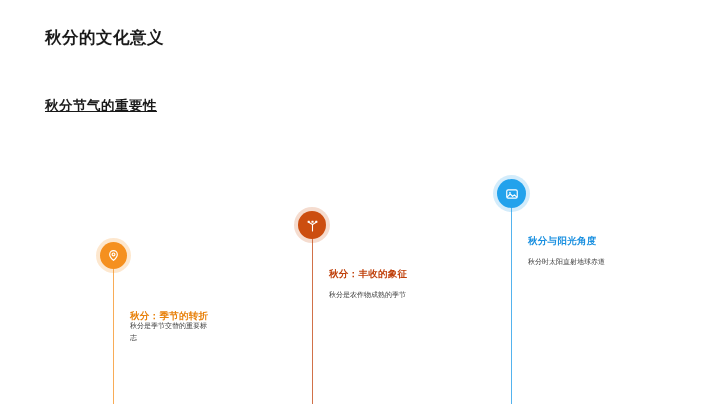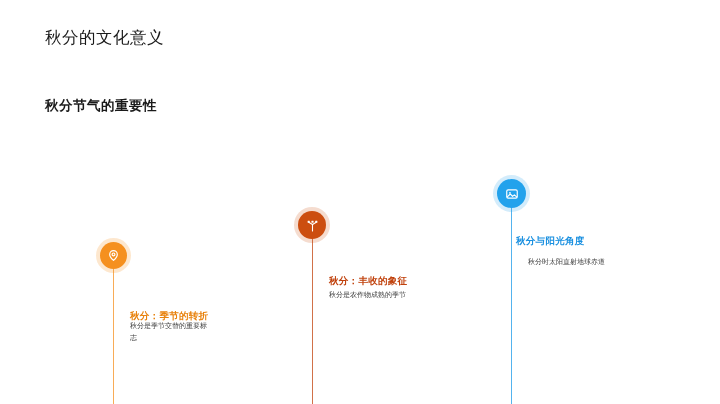--- a/index.html
+++ b/index.html
@@ -20,33 +20,34 @@
     position: absolute;
     inset: 0;
     background: #ffffff;
   }
 
   .title {
     position: absolute;
     left: 45px;
     top: 27px;
     font-size: 16.5px;
-    font-weight: normal;
+    font-weight: bold;
     color: #1a1a1a;
     letter-spacing: 0.5px;
   }
 
   .subtitle {
     position: absolute;
     left: 45px;
     top: 97px;
     font-size: 13.5px;
     font-weight: bold;
     color: #1a1a1a;
     letter-spacing: 0.5px;
+    text-decoration: underline;
   }
 
   
   .tl-item {
     position: absolute;
   }
 
   .tl-line {
     position: absolute;
     width: 1px;
@@ -85,27 +86,27 @@
 
   
   #item1 .tl-line  { left: 113px; top: 268px; height: 136px; color: #f5901f; }
   #item1 .tl-dot   { left: 100px; top: 242px; width: 27px; height: 27px; background: #f5901f; box-shadow: 0 0 0 4px rgba(245,144,31,0.22); }
   #item1 .tl-head  { left: 130px; top: 310px; color: #e8820d; }
   #item1 .tl-body  { left: 130px; top: 320px; }
 
   
   #item2 .tl-line  { left: 312px; top: 238px; height: 166px; color: #c2410c; }
   #item2 .tl-dot   { left: 298px; top: 211px; width: 28px; height: 28px; background: #cc4e10; box-shadow: 0 0 0 4px rgba(204,78,16,0.2); }
-  #item2 .tl-head  { left: 329px; top: 275px; color: #c0410c; font-family: Liberation Serif, serif; }
+  #item2 .tl-head  { left: 329px; top: 268px; color: #c0410c; font-family: Liberation Serif, serif; }
   #item2 .tl-body  { left: 329px; top: 289px; }
 
   
   #item3 .tl-line  { left: 511px; top: 207px; height: 197px; color: #1a9ae8; }
   #item3 .tl-dot   { left: 497px; top: 179px; width: 29px; height: 29px; background: #22a2ec; box-shadow: 0 0 0 4px rgba(34,162,236,0.2); }
-  #item3 .tl-head  { left: 516px; top: 235px; color: #1a90e0; }
+  #item3 .tl-head  { left: 528px; top: 235px; color: #1a90e0; }
   #item3 .tl-body  { left: 528px; top: 256px; }
 </style>
 </head>
 <body>
 
 <div class="slide">
 
   <div class="title">秋分的文化意义</div>
   <div class="subtitle">秋分节气的重要性</div>
 

